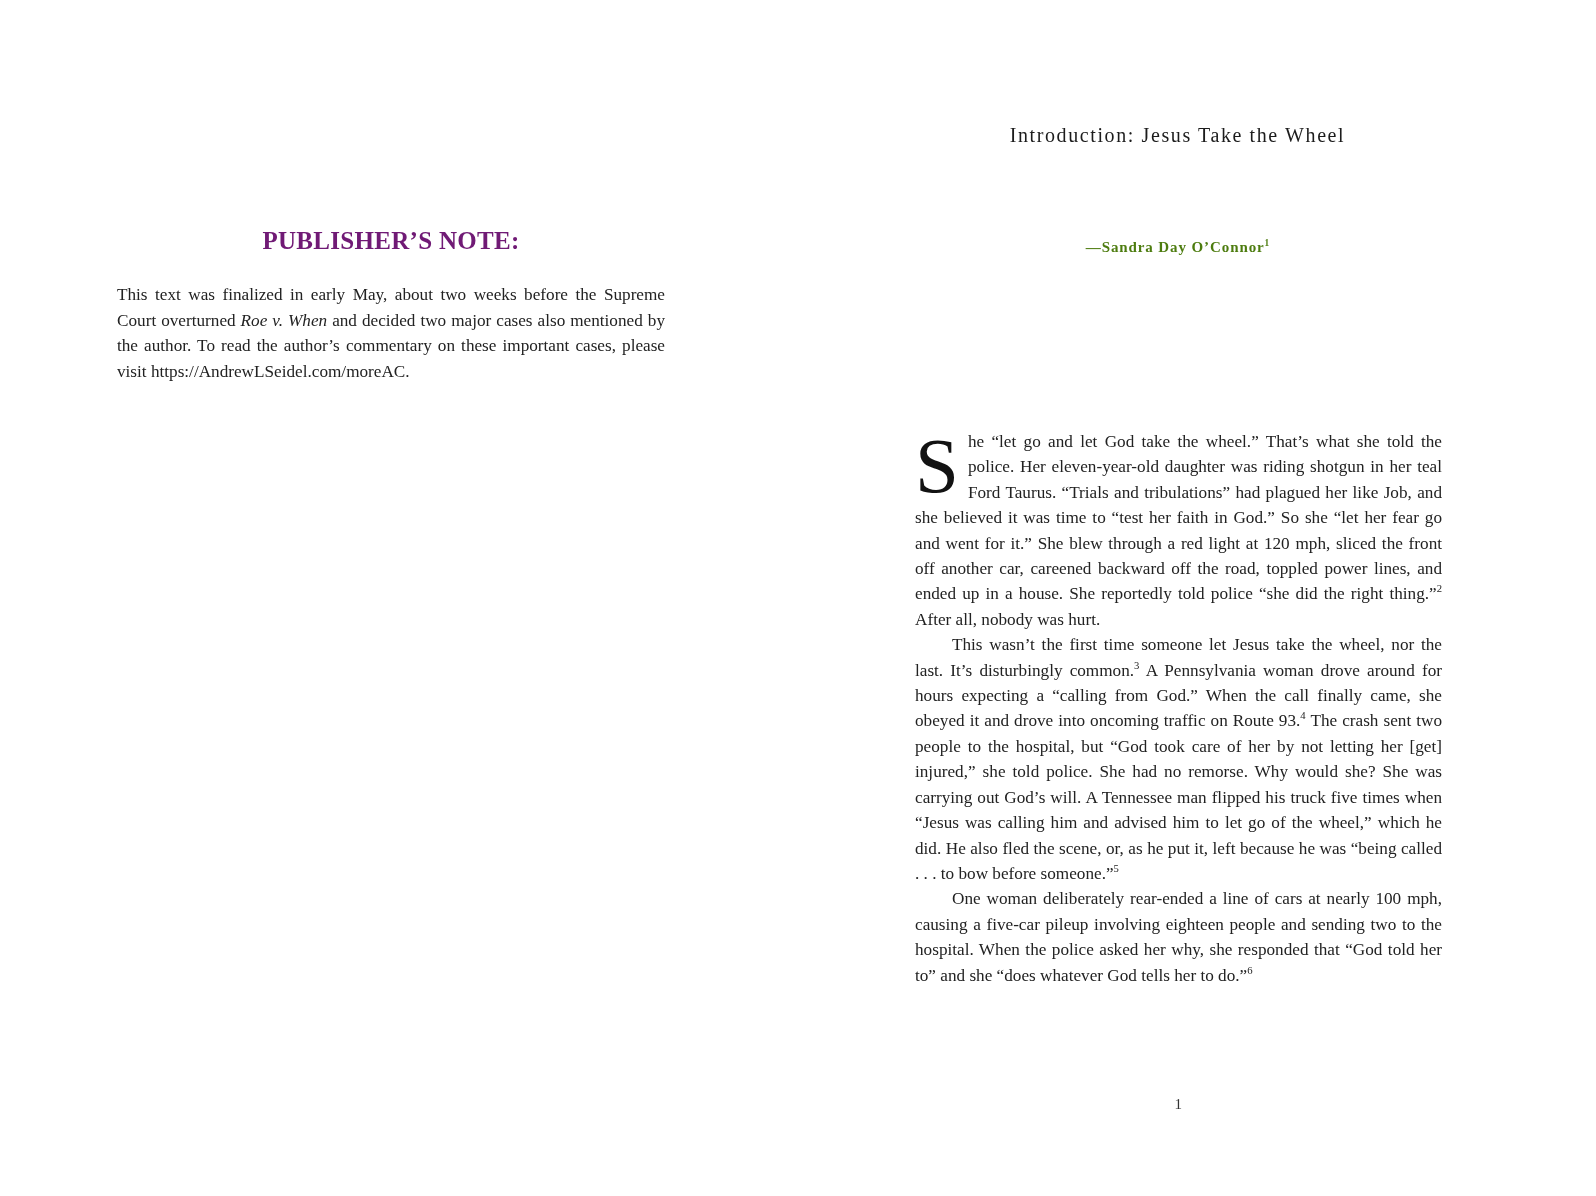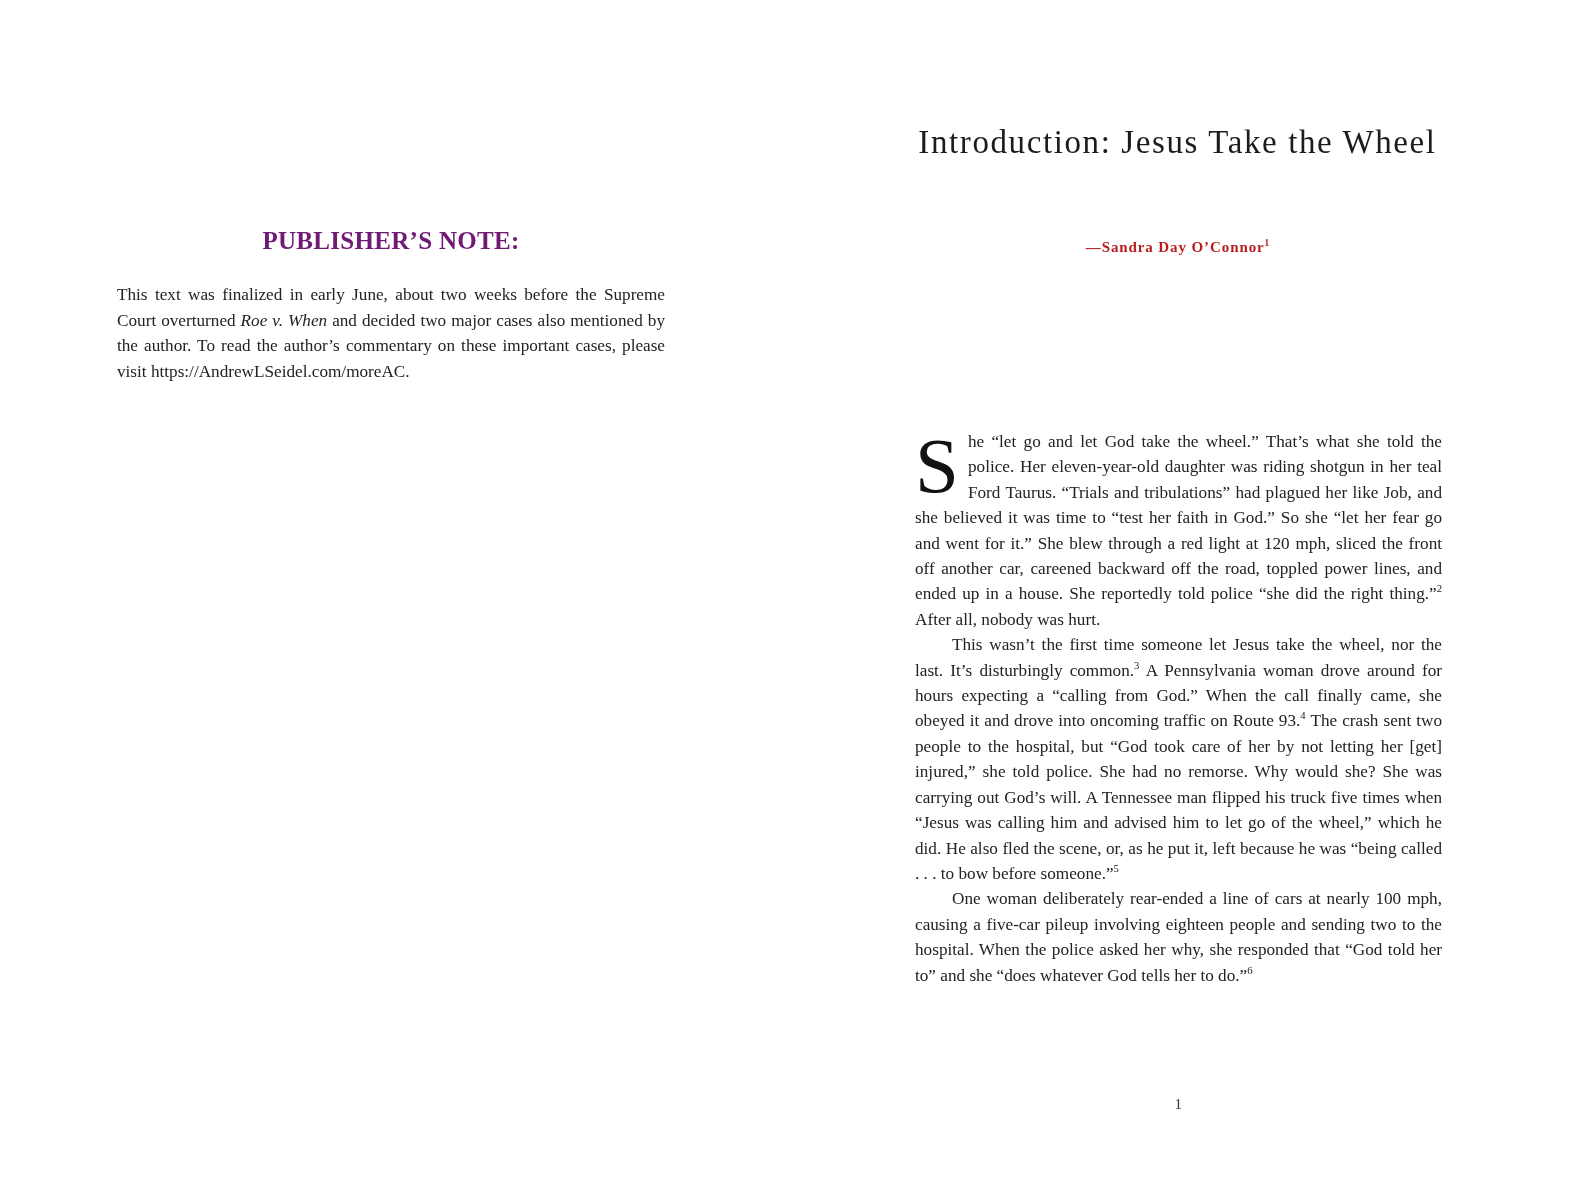--- a/index.html
+++ b/index.html
@@ -42,21 +42,21 @@
   .pub-note-body .italic { font-style: italic; }
 
   
   .chapter-title {
     position: absolute;
     left: 905px;
     top: 124px;
     width: 545px;
     margin: 0;
     text-align: center;
-    font-size: 33px;
+    font-size: 20px;
     font-weight: 400;
     letter-spacing: 1.6px;
     color: #1c1c1c;
   }
   .epigraph {
     position: absolute;
     left: 905px;
     top: 229px;
     width: 545px;
     text-align: center;
@@ -65,21 +65,21 @@
     letter-spacing: 0.3px;
     color: #242424;
   }
   .epigraph-line { display: block; }
   .epigraph-attribution {
     display: block;
     margin-top: 6px;
     font-weight: 700;
     font-size: 15px;
     letter-spacing: 0.9px;
-    color: #b91c1c;
+    color: #4d7c0f;
   }
   .chapter-body {
     position: absolute;
     left: 915px;
     top: 429px;
     width: 527px;
     font-size: 17.2px;
     line-height: 25.4px;
     text-align: justify;
     color: #222;
@@ -110,21 +110,21 @@
     color: #333;
   }
 </style>
 </head>
 <body>
 
 <div class="spread">
 
   <section class="left-page">
     <h2 class="pub-note-heading">PUBLISHER’S NOTE:</h2>
-    <p class="pub-note-body"><span>This text was finalized in early June, about two weeks before the Supreme Court overturned </span><span class="italic">Roe v. When</span><span> and decided two major cases also mentioned by the author. To read the author’s commentary on these important cases, please visit https://AndrewLSeidel.com/moreAC.</span></p>
+    <p class="pub-note-body"><span>This text was finalized in early May, about two weeks before the Supreme Court overturned </span><span class="italic">Roe v. When</span><span> and decided two major cases also mentioned by the author. To read the author’s commentary on these important cases, please visit https://AndrewLSeidel.com/moreAC.</span></p>
   </section>
 
   <h1 class="chapter-title">Introduction: Jesus Take the Wheel</h1>
 
   <div class="epigraph">
     <span class="epigraph-attribution"><span>—Sandra Day O’Connor</span><sup class="fn">1</sup></span>
   </div>
 
   <div class="chapter-body">
     <p><span class="dropcap">S</span><span>he “let go and let God take the wheel.” That’s what she told the police. Her eleven-year-old daughter was riding shotgun in her teal Ford Taurus. “Trials and tribulations” had plagued her like Job, and she believed it was time to “test her faith in God.” So she “let her fear go and went for it.” She blew through a red light at 120 mph, sliced the front off another car, careened backward off the road, toppled power lines, and ended up in a house. She reportedly told police “she did the right thing.”</span><sup class="fn">2</sup><span> After all, nobody was hurt.</span></p>

